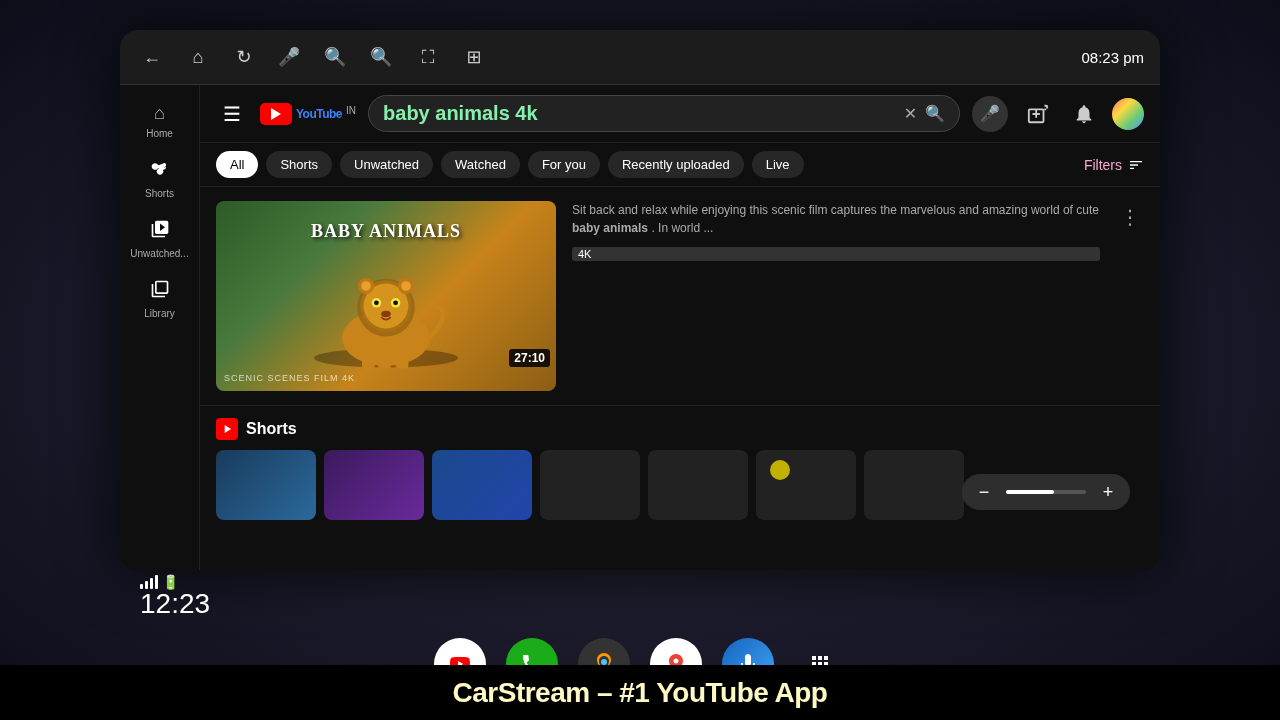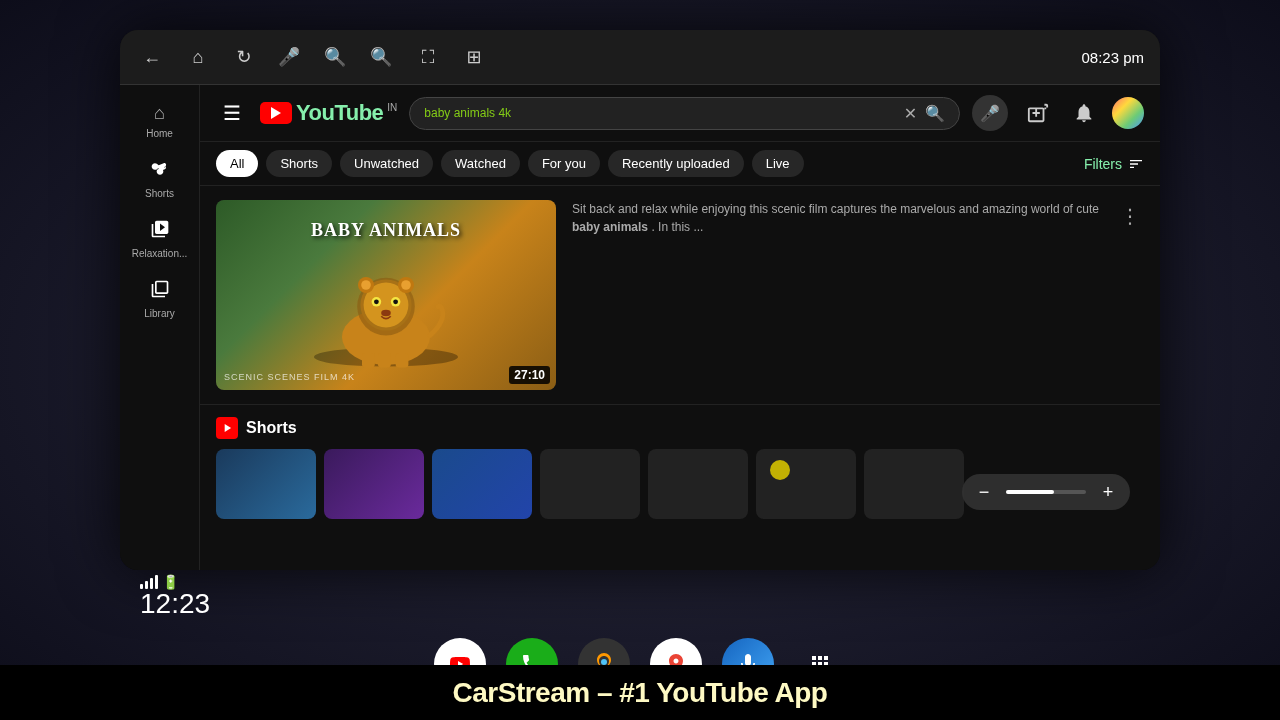--- a/index.html
+++ b/index.html
@@ -135,22 +135,22 @@
     }
 
     .yt-logo-icon::after {
       content: '';
       border-left: 10px solid white;
       border-top: 6px solid transparent;
       border-bottom: 6px solid transparent;
     }
 
     .yt-logo-text {
-      color: #86efac;
-      font-size: 22px;
+      color: #3b82f6;
+      font-size: 12px;
       font-weight: 700;
       letter-spacing: -0.5px;
     }
 
     .yt-logo-country {
       color: #aaa;
       font-size: 10px;
       align-self: flex-start;
       margin-top: 2px;
     }
@@ -163,23 +163,24 @@
       border: 1px solid #444;
       border-radius: 22px;
       padding: 6px 14px;
       gap: 8px;
     }
 
     .search-input {
       flex: 1;
       background: transparent;
       border: none;
-      color: #84cc16;
-      font-size: 12px;
+      color: #86efac;
+      font-size: 20px;
       outline: none;
+      font-weight: bold;
     }
 
     .search-clear {
       color: #aaa;
       cursor: pointer;
       font-size: 16px;
     }
 
     .search-icon-btn {
       color: #aaa;
@@ -254,21 +255,21 @@
     .filter-tab:not(.active) {
       background: #272727;
       color: #fff;
     }
 
     .filters-btn {
       margin-left: auto;
       display: flex;
       align-items: flex-start;
       gap: 6px;
-      color: #86efac;
+      color: #f9a8d4;
       font-size: 14px;
       cursor: pointer;
       flex-shrink: 0;
     }
 
     
     .video-result {
       display: flex;
       padding: 14px 16px;
       gap: 16px;
@@ -327,21 +328,21 @@
       position: absolute;
       bottom: 8px;
       left: 8px;
       color: rgba(255,255,255,0.7);
       font-size: 9px;
       letter-spacing: 1px;
     }
 
     .duration-badge {
       position: absolute;
-      bottom: 6px;
+      bottom: 24px;
       right: 6px;
       background: rgba(0,0,0,0.85);
       color: #fff;
       font-size: 12px;
       font-weight: 600;
       padding: 2px 5px;
       border-radius: 3px;
     }
 
     
@@ -656,21 +657,21 @@
           </svg>
         </div>
         <span>Shorts</span>
       </div>
       <div class="sidebar-item">
         <div class="icon-wrap">
           <svg width="20" height="20" viewBox="0 0 24 24" fill="white">
             <path d="M4 6H2v14c0 1.1.9 2 2 2h14v-2H4V6zm16-4H8c-1.1 0-2 .9-2 2v12c0 1.1.9 2 2 2h12c1.1 0 2-.9 2-2V4c0-1.1-.9-2-2-2zm-8 12.5v-9l6 4.5-6 4.5z"></path>
           </svg>
         </div>
-        <span>Relaxation...</span>
+        <span>Unwatched...</span>
       </div>
       <div class="sidebar-item">
         <div class="icon-wrap">
           <svg width="20" height="20" viewBox="0 0 24 24" fill="white">
             <path d="M4 6H2v14c0 1.1.9 2 2 2h14v-2H4V6zm16-4H8c-1.1 0-2 .9-2 2v12c0 1.1.9 2 2 2h12c1.1 0 2-.9 2-2V4c0-1.1-.9-2-2-2zm0 14H8V4h12v12z"></path>
           </svg>
         </div>
         <span>Library</span>
       </div>
     </div>
@@ -763,22 +764,23 @@
             </div>
             <div class="thumbnail-watermark">SCENIC SCENES FILM 4K</div>
             <div class="duration-badge">27:10</div>
           </div>
         </div>
 
         <div class="video-info">
           <div class="video-desc">
             <span>Sit back and relax while enjoying this scenic film captures the marvelous and amazing world of cute</span>
             <span class="highlight">baby animals</span>
-            <span>. In this ...</span>
+            <span>. In world ...</span>
           </div>
+          <div class="tag-4k">4K</div>
         </div>
         <div class="more-btn">⋮</div>
       </div>
 
       <div class="shorts-section">
         <div class="shorts-header">
           <div class="shorts-icon">
             <svg width="14" height="14" viewBox="0 0 24 24" fill="white">
               <path d="M8 5v14l11-7z"></path>
             </svg>

